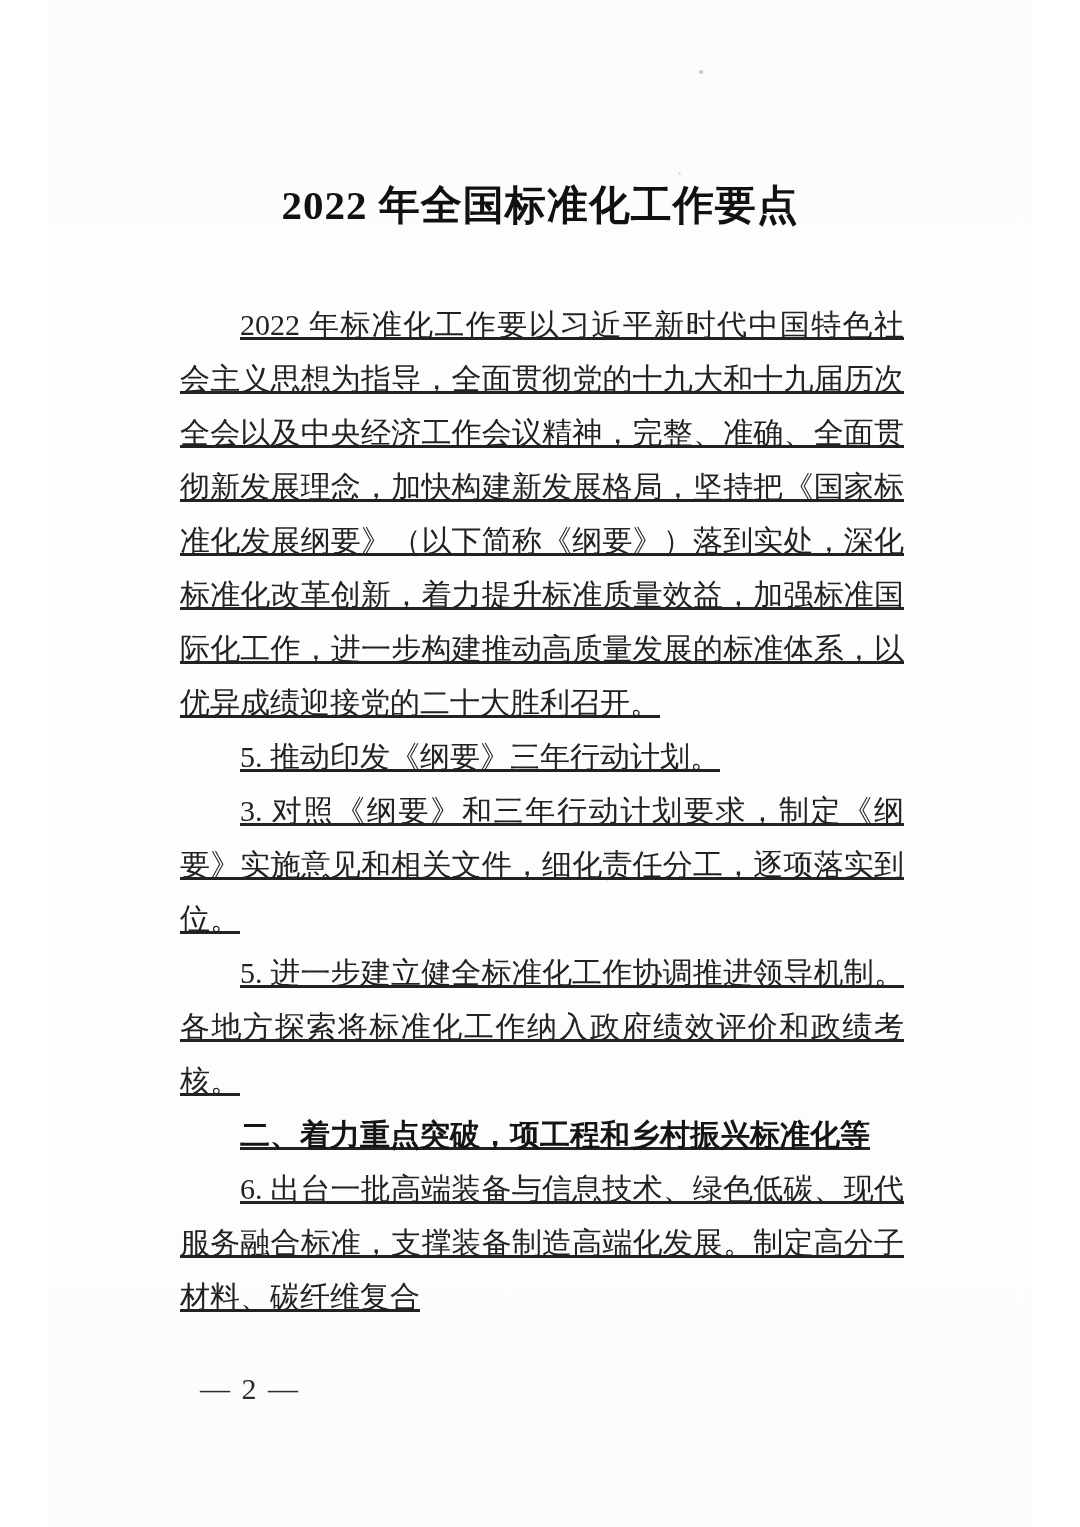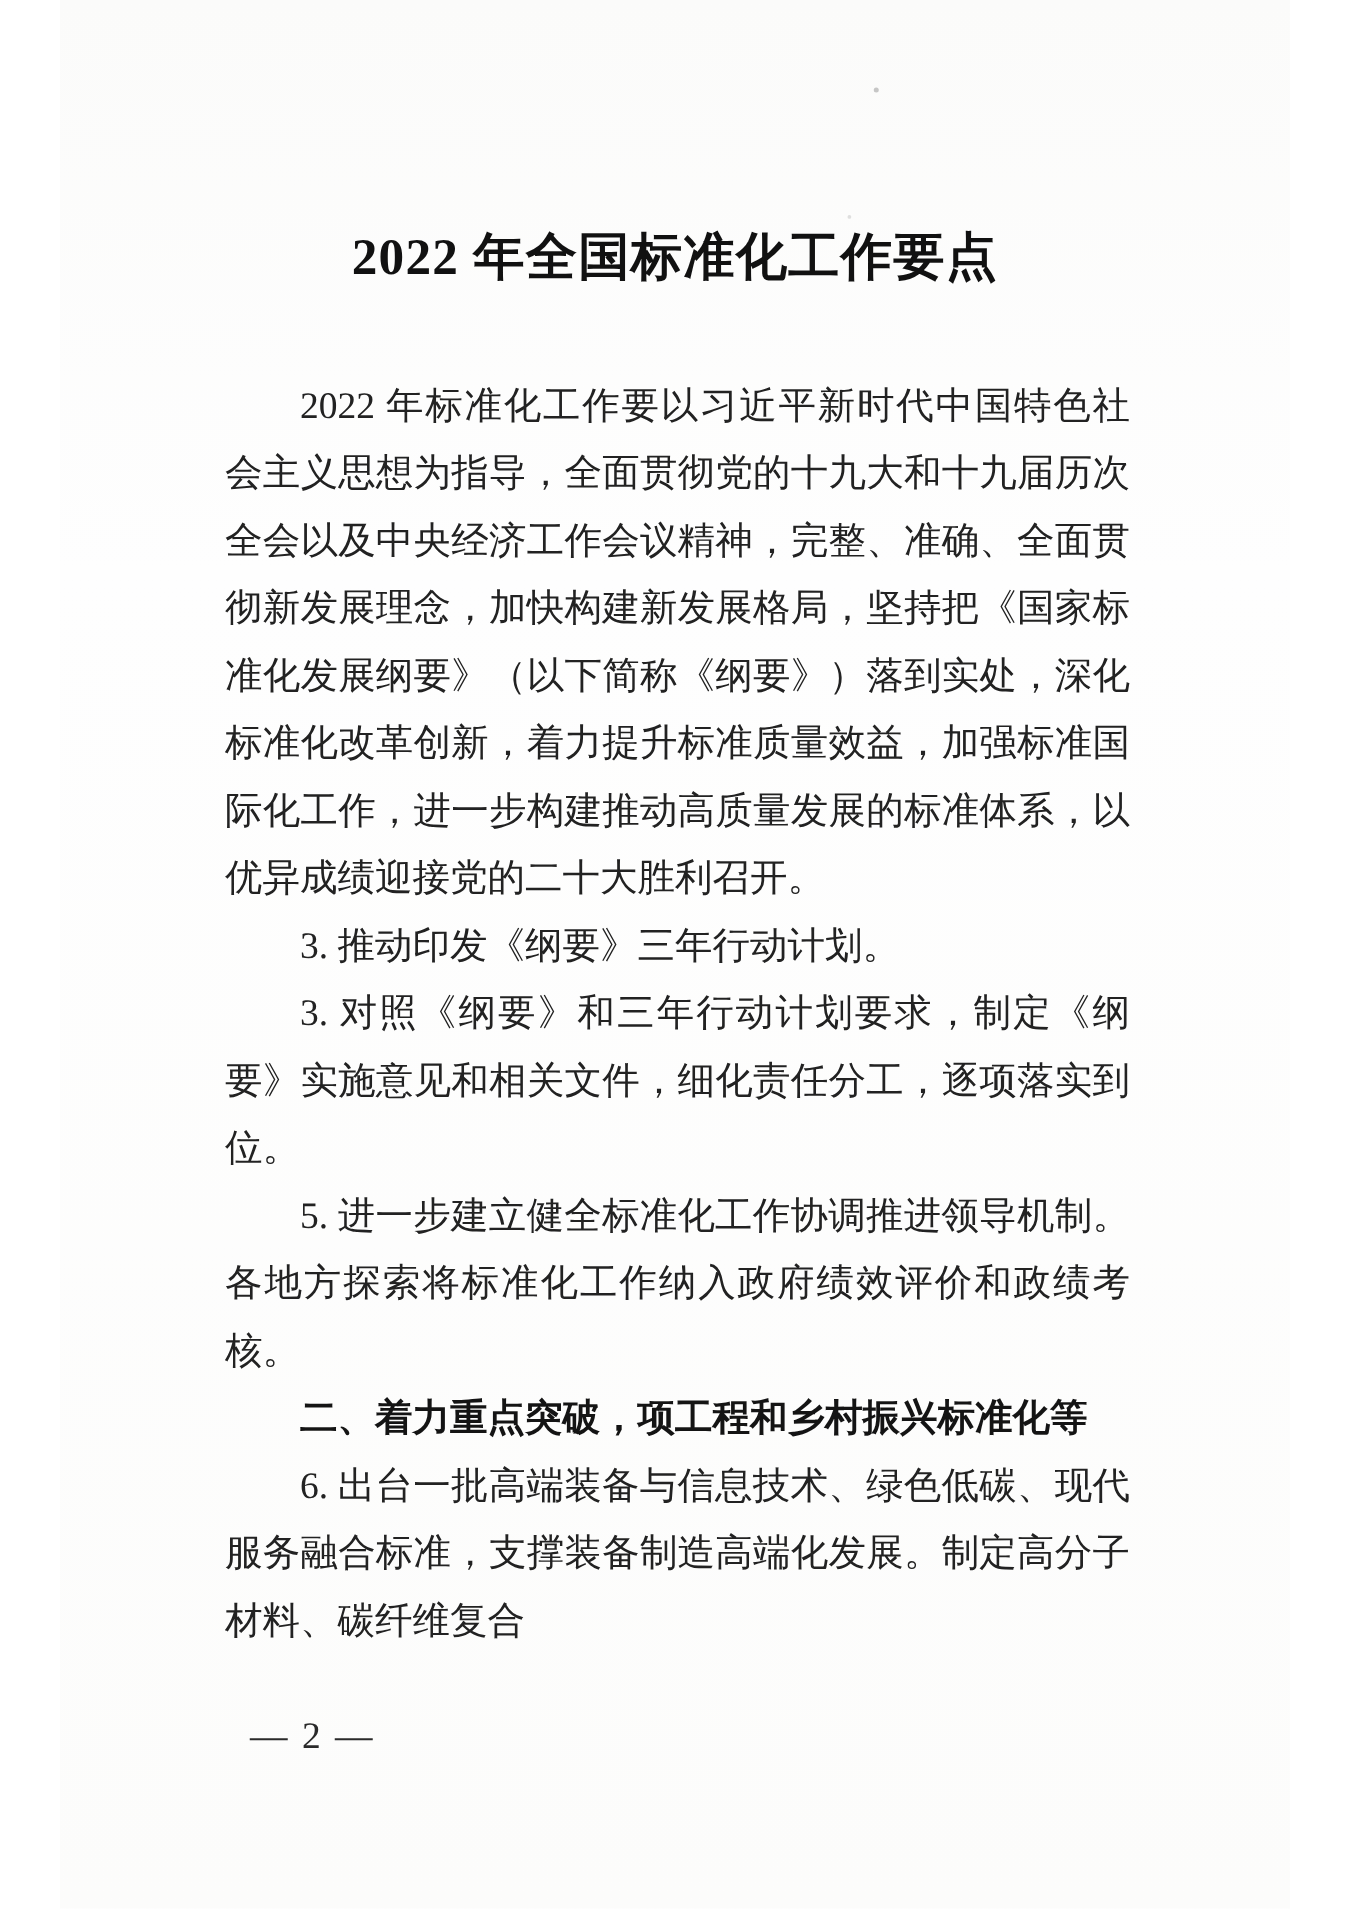--- a/index.html
+++ b/index.html
@@ -31,20 +31,21 @@
     line-height: 62px;
   }
   .doc-body {
     margin-top: 62px;
     padding-left: 132px;
     padding-right: 128px;
     font-size: 30px;
     line-height: 54px;
     text-align: justify;
     color: #222222;
+    text-decoration: underline;
   }
   .doc-body p {
     margin: 0;
     text-indent: 2em;
   }
   .doc-body p.heading {
     font-family: "Liberation Sans", "DejaVu Sans", sans-serif;
     font-weight: 700;
     color: #141414;
   }
@@ -69,21 +70,21 @@
 </style>
 </head>
 <body>
 
 <div class="page">
 
   <h1 class="doc-title">2022 年全国标准化工作要点</h1>
 
   <div class="doc-body">
       <p>2022 年标准化工作要以习近平新时代中国特色社会主义思想为指导，全面贯彻党的十九大和十九届历次全会以及中央经济工作会议精神，完整、准确、全面贯彻新发展理念，加快构建新发展格局，坚持把《国家标准化发展纲要》（以下简称《纲要》）落到实处，深化标准化改革创新，着力提升标准质量效益，加强标准国际化工作，进一步构建推动高质量发展的标准体系，以优异成绩迎接党的二十大胜利召开。</p>
-      <p>3. 推动印发《纲要》三年行动计划。</p>
+      <p>5. 推动印发《纲要》三年行动计划。</p>
       <p>3. 对照《纲要》和三年行动计划要求，制定《纲要》实施意见和相关文件，细化责任分工，逐项落实到位。</p>
       <p>5. 进一步建立健全标准化工作协调推进领导机制。各地方探索将标准化工作纳入政府绩效评价和政绩考核。</p>
       <p class="heading">二、着力重点突破，项工程和乡村振兴标准化等</p>
       <p>6. 出台一批高端装备与信息技术、绿色低碳、现代服务融合标准，支撑装备制造高端化发展。制定高分子材料、碳纤维复合</p>
     </div>
 
   <div class="page-number">— 2 —</div>
 
   <span class="speck s1"></span>
   <span class="speck s2"></span>

